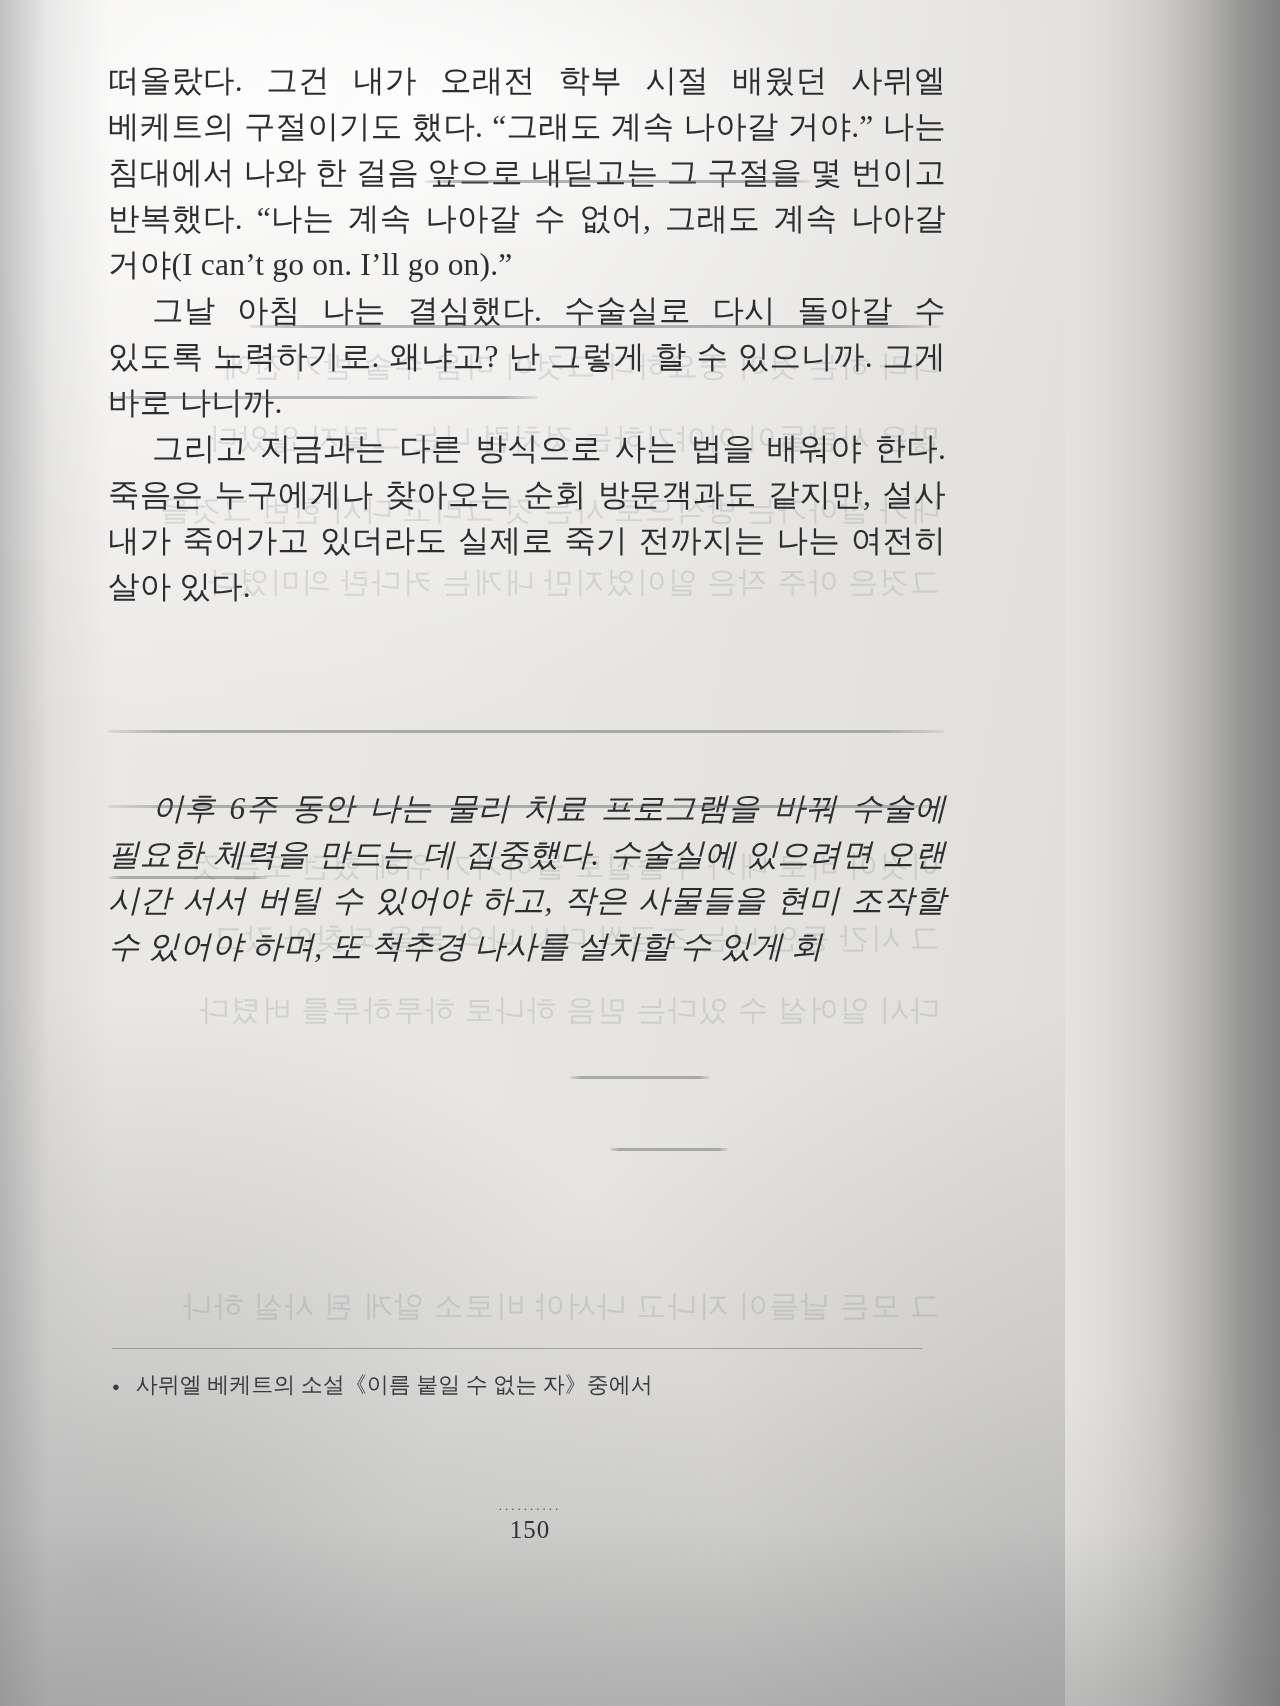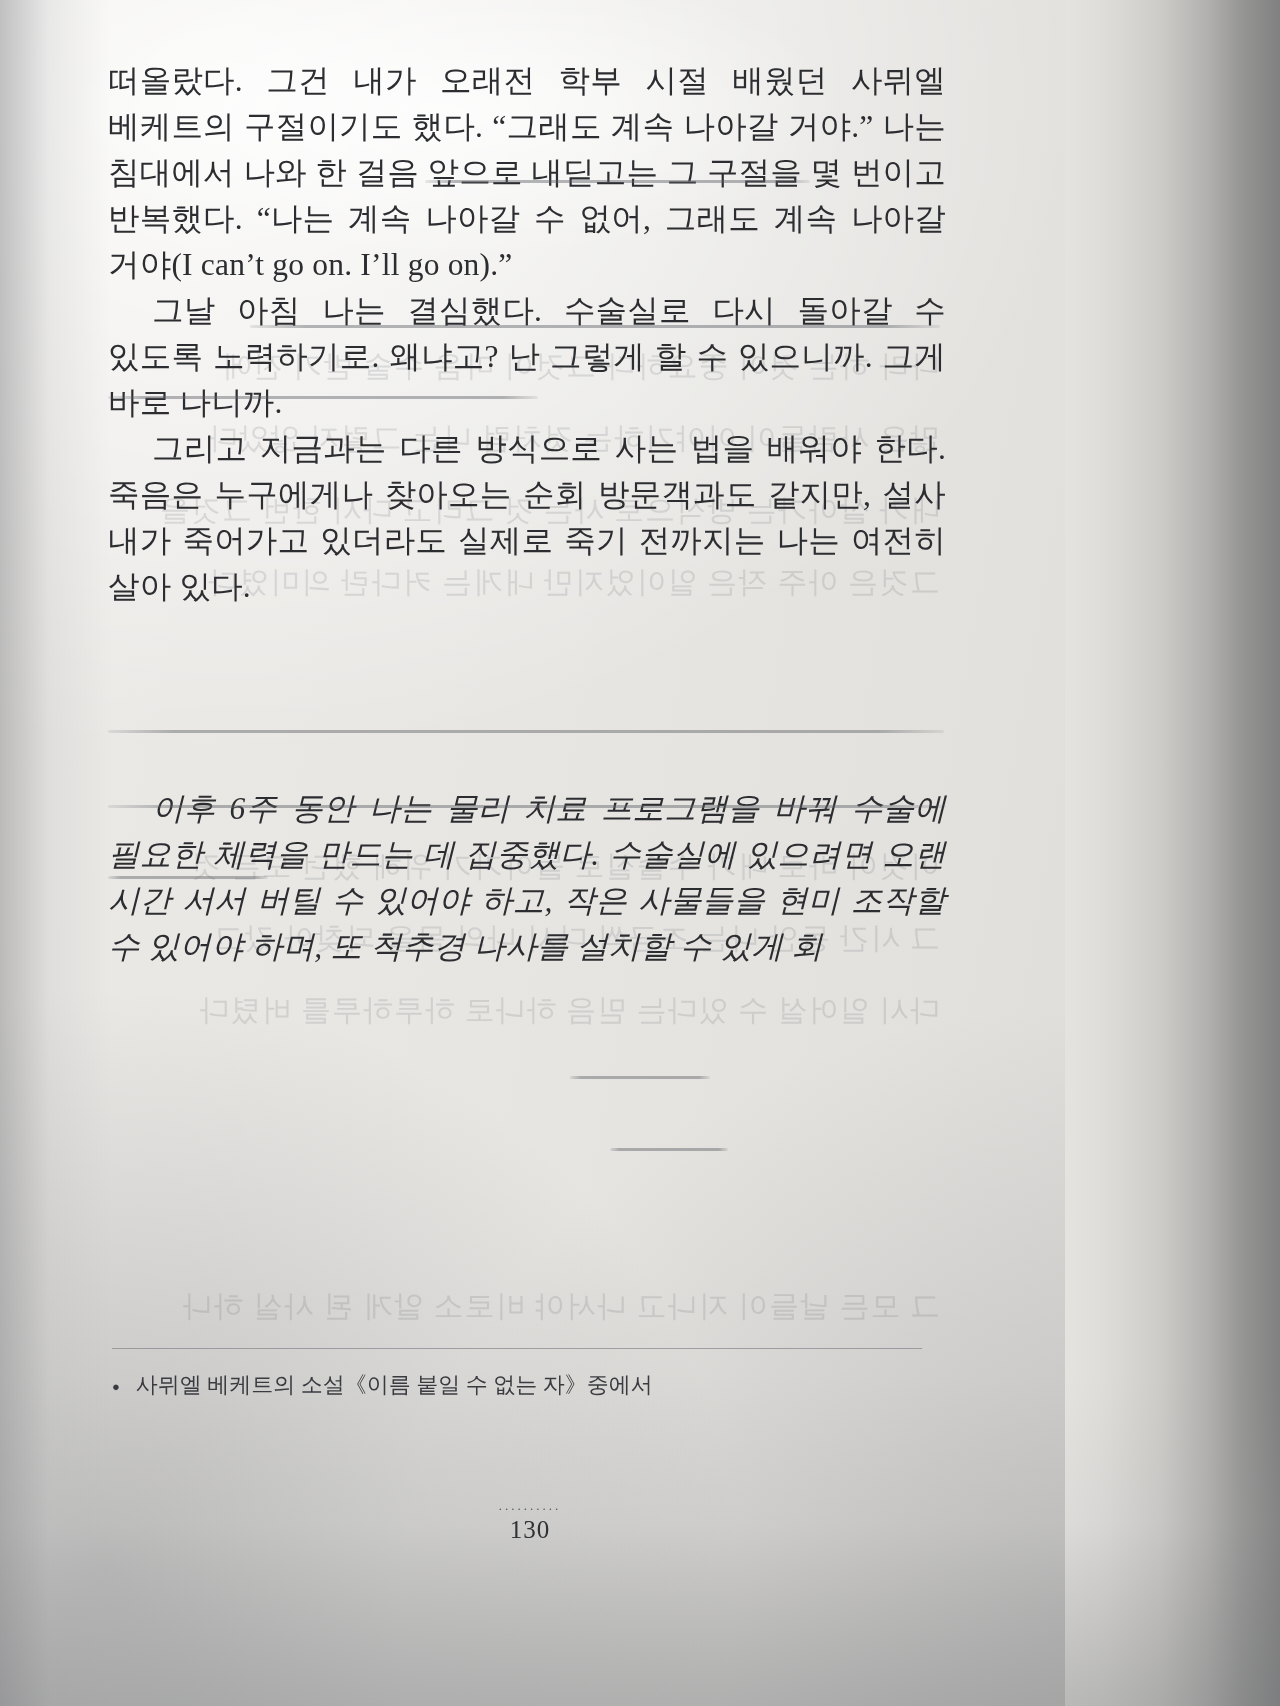--- a/index.html
+++ b/index.html
@@ -201,16 +201,16 @@
 
   <div class="footnote-rule"></div>
 
   <div class="footnote">
     <span class="marker">●</span>
     <span>사뮈엘 베케트의 소설《이름 붙일 수 없는 자》중에서</span>
   </div>
 
   <div class="folio">
     <span class="dots">..........</span>
-    <span>130</span>
+    <span>150</span>
   </div>
 
 </div>
 
 </body></html>

